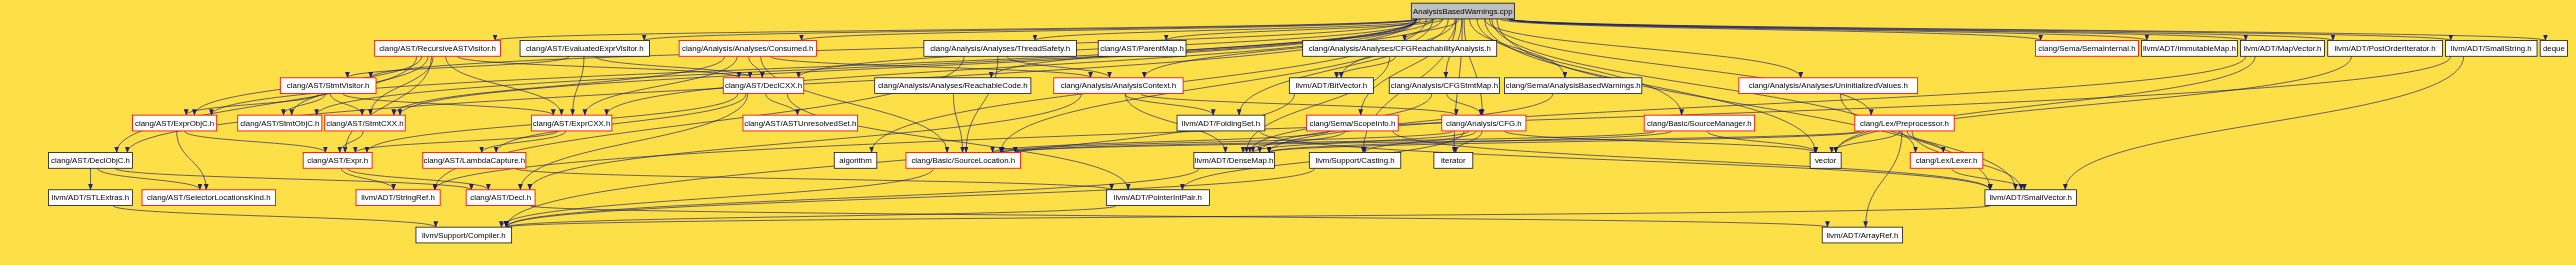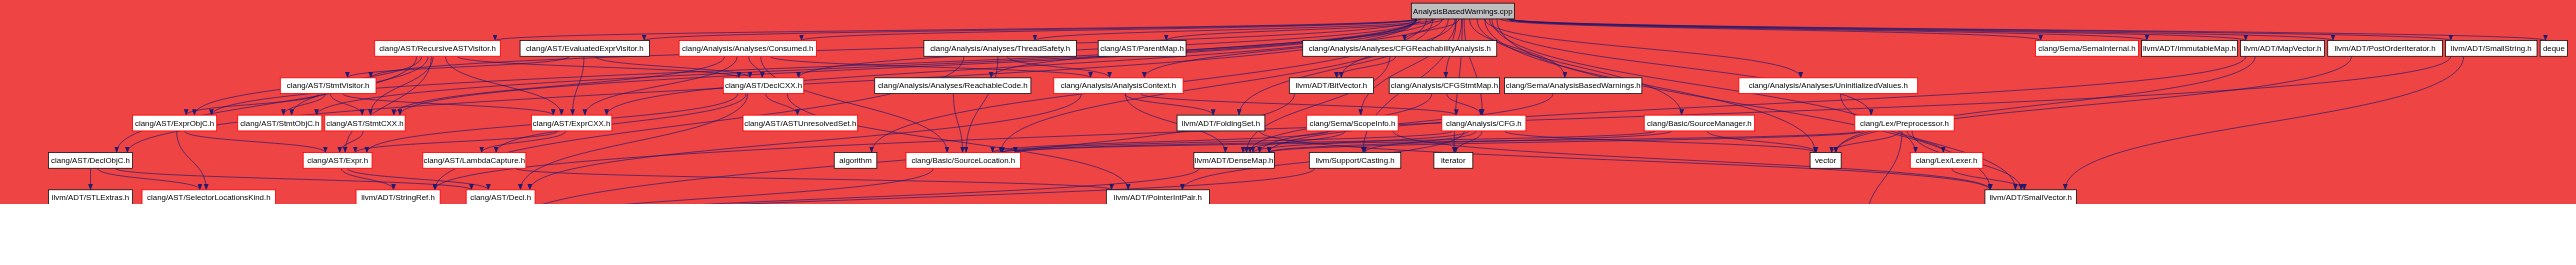--- a/index.html
+++ b/index.html
@@ -3,22 +3,22 @@
 <meta charset="utf-8">
 <style>
   html, body {
     margin: 0;
     padding: 0;
     background: #ffffff;
   }
   .canvas {
     position: relative;
     width: 2576px;
-    height: 204px;
-    background: #ef4444;
+    height: 265px;
+    background: #fde047;
     overflow: hidden;
     text-align: right;
   }
   .canvas svg {
     display: block;
     width: 2576px;
     height: 265px;
   }
   .edge {
     fill: none;

